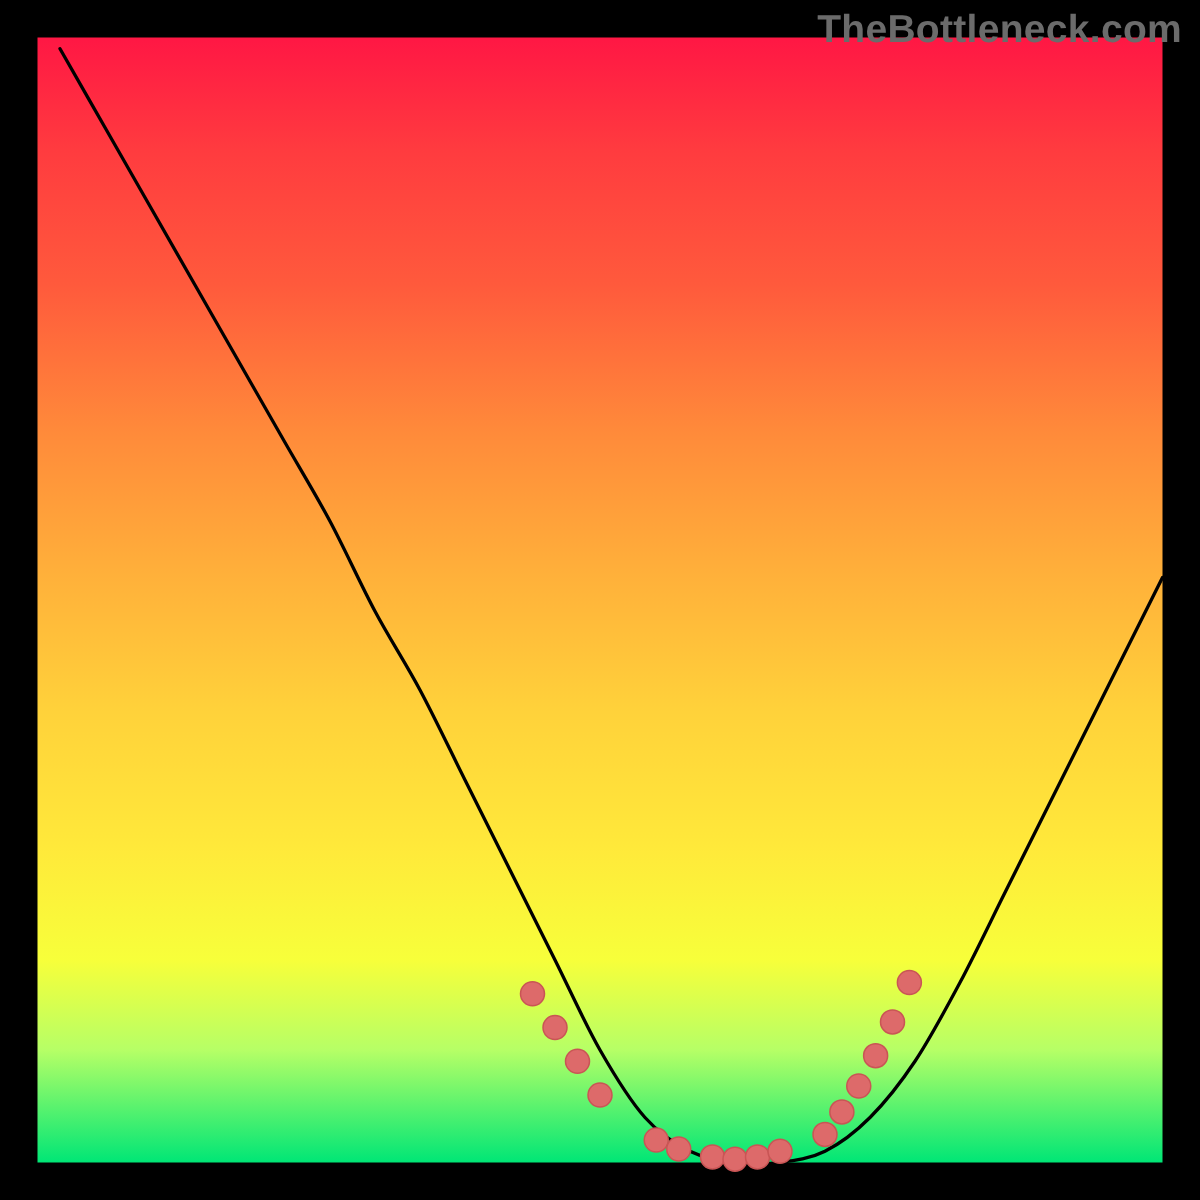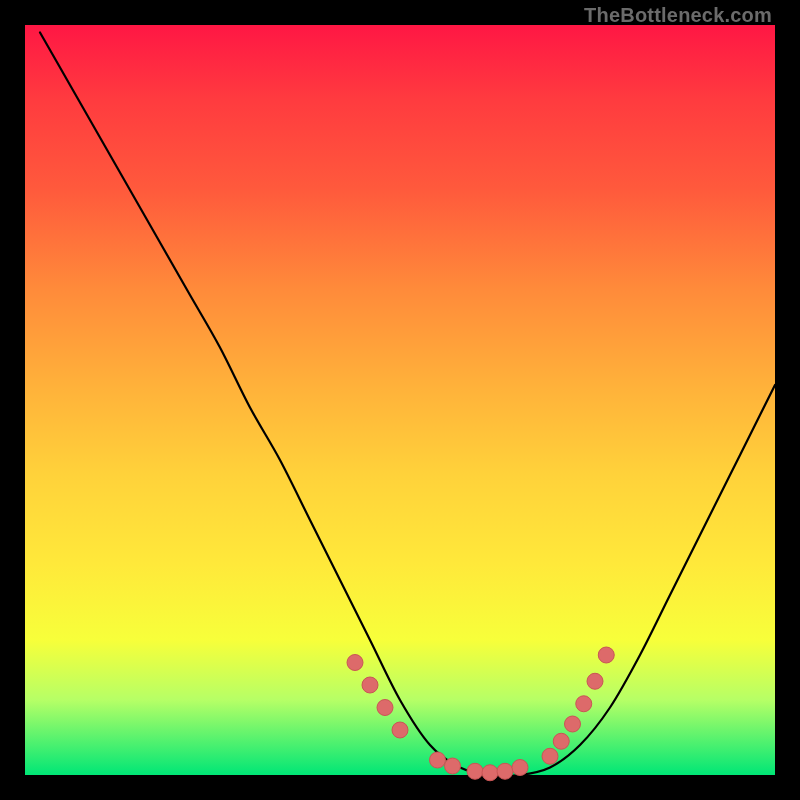--- a/index.html
+++ b/index.html
@@ -24,23 +24,23 @@
       #ffb13a 48%,
       #ffd23a 60%,
       #ffe93a 72%,
       #f7ff3a 82%,
       #b6ff66 90%,
       #00e676 100%);
   }
   .attribution {
     position: absolute;
     top: 4px;
-    right: 28px;
+    right: 12px;
     font-family: Arial, Helvetica, sans-serif;
-    font-size: 20px;
+    font-size: 26px;
     font-weight: 600;
     color: #6b6b6b;
     letter-spacing: 0.2px;
   }
   svg.overlay {
     position: absolute;
     left: 25px;
     top: 25px;
     width: 750px;
     height: 750px;

